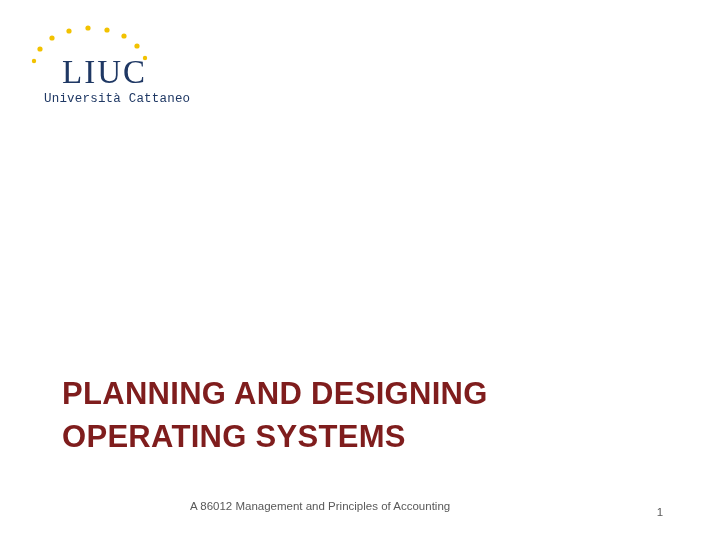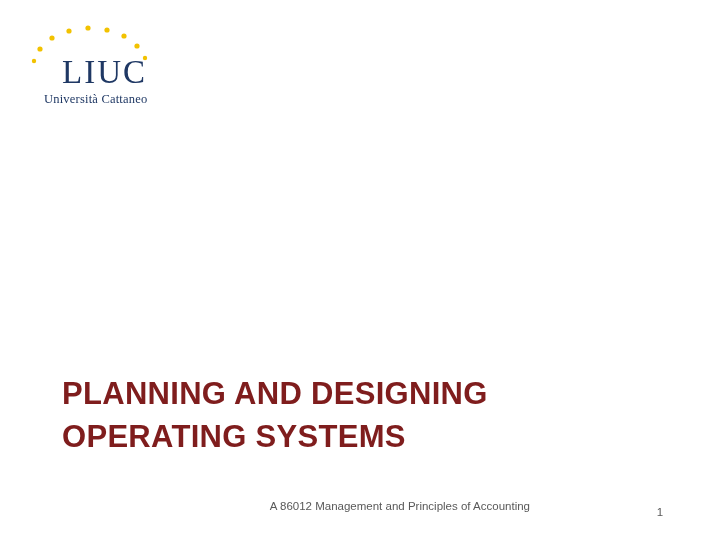--- a/index.html
+++ b/index.html
@@ -43,21 +43,21 @@
     font-family: "Liberation Serif", serif;
     font-size: 33px;
     letter-spacing: 2px;
     color: #1f3864;
     line-height: 1;
   }
   .logo-sub {
     position: absolute;
     left: 14px;
     top: 70px;
-    font-family: Liberation Serif, serif;
+    font-family: Liberation Mono, monospace;
     font-size: 12.5px;
     color: #1f3864;
     letter-spacing: 0.2px;
   }
 
   
   .title {
     position: absolute;
     left: 62px;
     top: 352px;
@@ -69,21 +69,21 @@
     letter-spacing: 0.3px;
     text-transform: uppercase;
   }
 
   
   .footer-center {
     position: absolute;
     left: 190px;
     top: 498px;
     width: 340px;
-    text-align: right;
+    text-align: left;
     font-size: 11.5px;
     color: #595959;
     line-height: 1.45;
   }
   .footer-page {
     position: absolute;
     left: 640px;
     top: 506px;
     width: 40px;
     text-align: center;

